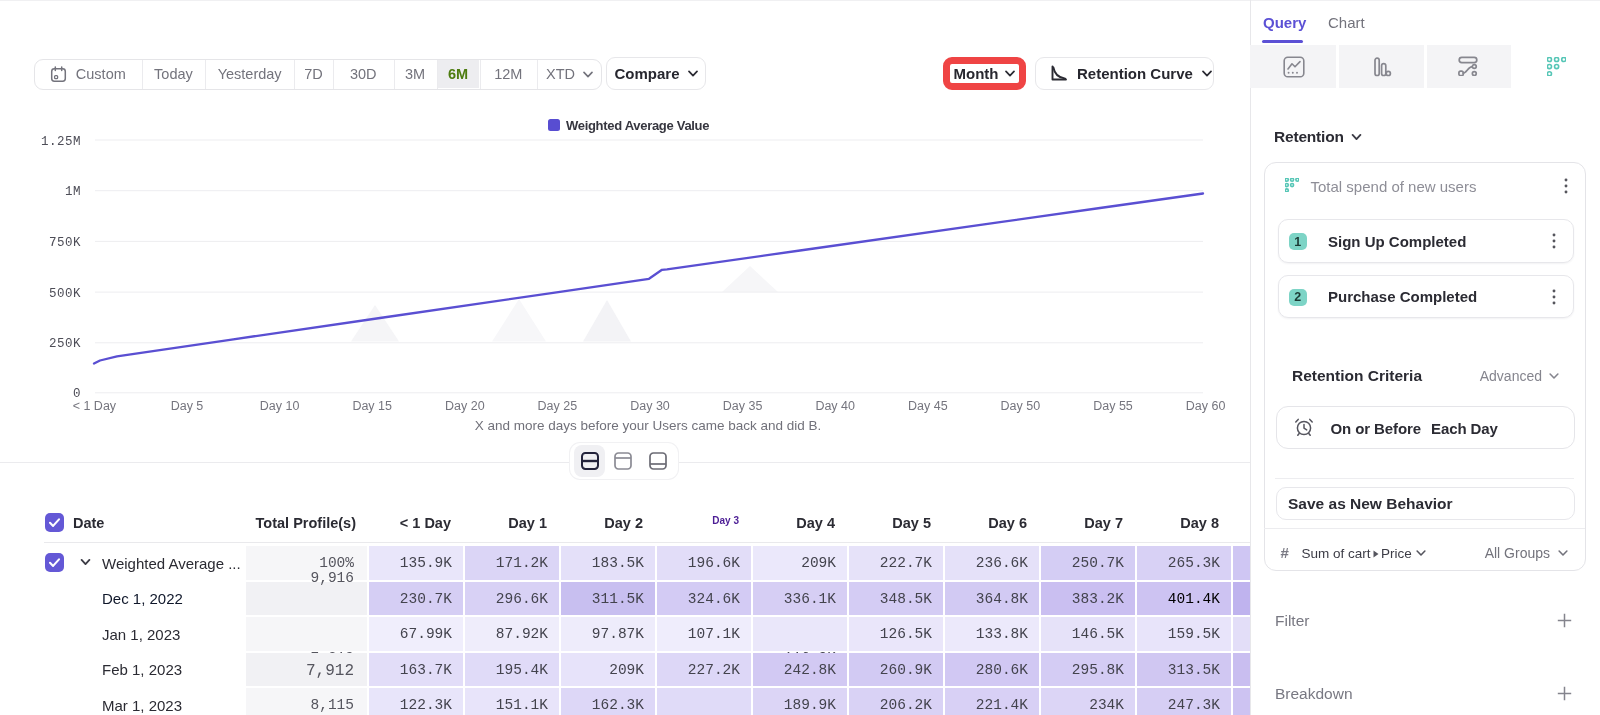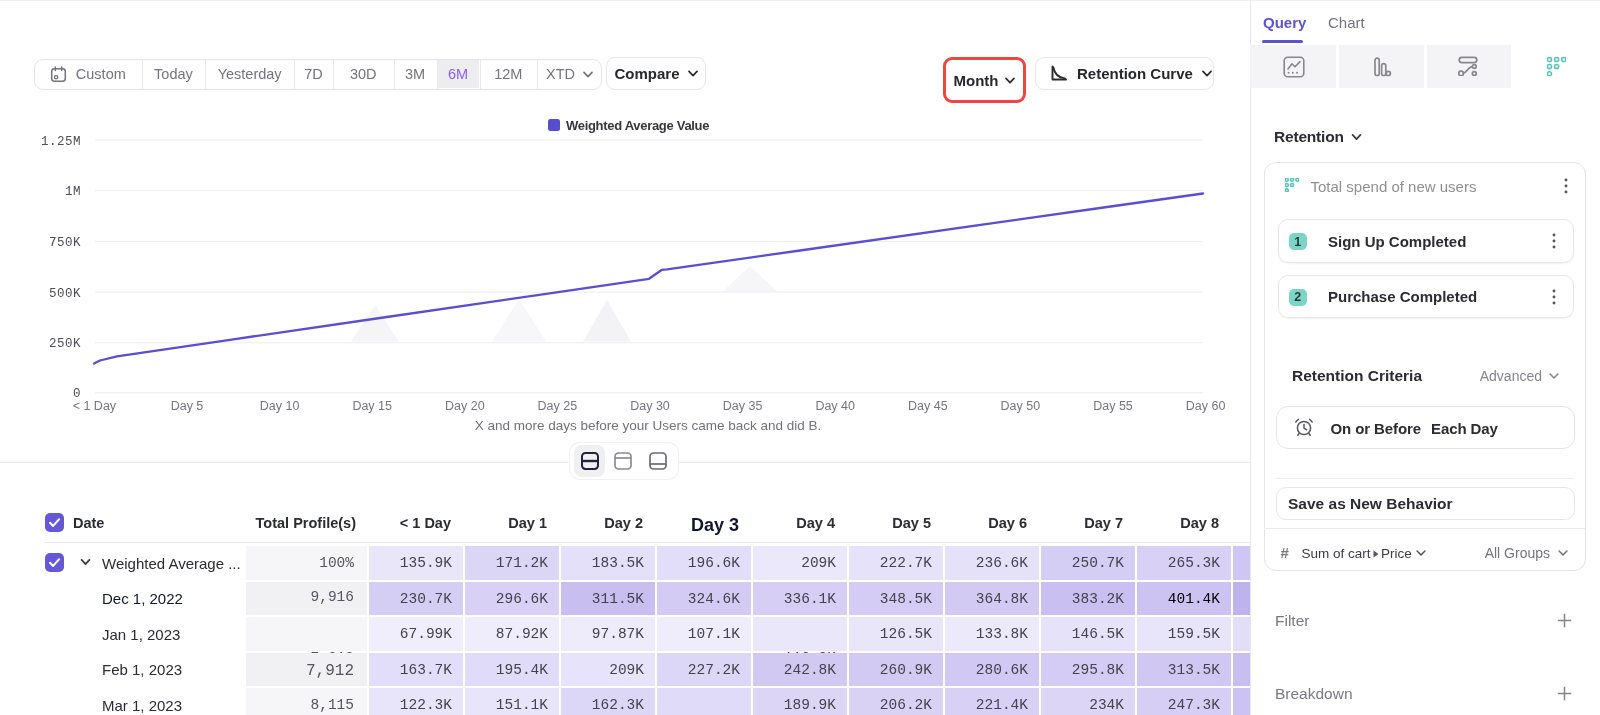--- a/index.html
+++ b/index.html
@@ -22,31 +22,31 @@
 <div class="abs" style="left:141.6px;top:59px;width:63.70000000000002px;height:30px;display:flex;align-items:center;justify-content:center;font-size:14.5px;color:#73737c;">Today</div>
 <div class="abs" style="left:205.3px;top:59.5px;width:1px;height:29.5px;background:#ebebee;"></div>
 <div class="abs" style="left:205.3px;top:59px;width:88.69999999999999px;height:30px;display:flex;align-items:center;justify-content:center;font-size:14.5px;color:#73737c;">Yesterday</div>
 <div class="abs" style="left:294px;top:59.5px;width:1px;height:29.5px;background:#ebebee;"></div>
 <div class="abs" style="left:294px;top:59px;width:39px;height:30px;display:flex;align-items:center;justify-content:center;font-size:14.5px;color:#73737c;">7D</div>
 <div class="abs" style="left:333px;top:59.5px;width:1px;height:29.5px;background:#ebebee;"></div>
 <div class="abs" style="left:333px;top:59px;width:60.5px;height:30px;display:flex;align-items:center;justify-content:center;font-size:14.5px;color:#73737c;">30D</div>
 <div class="abs" style="left:393.5px;top:59.5px;width:1px;height:29.5px;background:#ebebee;"></div>
 <div class="abs" style="left:393.5px;top:59px;width:43.0px;height:30px;display:flex;align-items:center;justify-content:center;font-size:14.5px;color:#73737c;">3M</div>
 <div class="abs" style="left:436.5px;top:59.5px;width:1px;height:29.5px;background:#ebebee;"></div>
-<div class="abs" style="left:437.5px;top:59.5px;width:41.0px;height:28px;background:#ededf0;display:flex;align-items:center;justify-content:center;font-size:14.5px;font-weight:normal;color:#8b5cf6;">6M</div>
+<div class="abs" style="left:437.5px;top:59.5px;width:41.0px;height:28px;background:#ededf0;display:flex;align-items:center;justify-content:center;font-size:14.5px;font-weight:bold;color:#4d7c0f;">6M</div>
 <div class="abs" style="left:479.5px;top:59.5px;width:1px;height:29.5px;background:#ebebee;"></div>
 <div class="abs" style="left:479.5px;top:59px;width:57.700000000000045px;height:30px;display:flex;align-items:center;justify-content:center;font-size:14.5px;color:#73737c;">12M</div>
 <div class="abs" style="left:537.2px;top:59.5px;width:1px;height:29.5px;background:#ebebee;"></div>
 <div class="abs" style="left:537.2px;top:59px;width:64.79999999999995px;height:30px;display:flex;align-items:center;justify-content:center;font-size:14.5px;color:#73737c;">XTD<svg width="10" height="7" viewBox="0 0 10 6.2" style="margin-left:8px">
       <path d="M1 1 L5 5.2 L9 1" fill="none" stroke="#73737c" stroke-width="1.6" stroke-linecap="round" stroke-linejoin="round"></path>
     </svg></div>
 <div class="abs" style="left:606px;top:57px;width:100px;height:33px;border:1px solid #e7e7ea;border-radius:9px;display:flex;align-items:center;justify-content:center;font-size:15px;font-weight:bold;color:#27272f;">Compare<svg width="10" height="7" viewBox="0 0 10 6.2" style="margin-left:8px">
       <path d="M1 1 L5 5.2 L9 1" fill="none" stroke="#2b2b33" stroke-width="1.7" stroke-linecap="round" stroke-linejoin="round"></path>
     </svg></div>
-<div class="abs" style="left:943px;top:57px;width:83px;height:46px;border:3px solid #ef4444;border-radius:9px;display:flex;align-items:center;justify-content:center;font-size:15px;font-weight:bold;color:#27272f;">Month<svg width="10" height="7" viewBox="0 0 10 6.2" style="margin-left:7px">
+<div class="abs" style="left:943px;top:57px;width:83px;height:33px;border:7px solid #ef4444;border-radius:9px;display:flex;align-items:center;justify-content:center;font-size:15px;font-weight:bold;color:#27272f;">Month<svg width="10" height="7" viewBox="0 0 10 6.2" style="margin-left:7px">
       <path d="M1 1 L5 5.2 L9 1" fill="none" stroke="#2b2b33" stroke-width="1.7" stroke-linecap="round" stroke-linejoin="round"></path>
     </svg></div>
 <div class="abs" style="left:1035px;top:57px;width:179px;height:33px;border:1px solid #e7e7ea;border-radius:9px;display:flex;align-items:center;padding-left:14px;font-size:15px;font-weight:bold;color:#27272f;">
 <svg width="17" height="17" viewBox="0 0 17 17" style="margin-right:10px">
       <path d="M2.5 1.5 V14.5 H16" fill="none" stroke="#2b2b33" stroke-width="1.9" stroke-linecap="round" stroke-linejoin="round"></path>
       <path d="M3.4 2.5 C4.6 9.3 8 12.7 15.2 13.6" fill="none" stroke="#2b2b33" stroke-width="1.9" stroke-linecap="round"></path>
     </svg>Retention Curve<svg width="10" height="7" viewBox="0 0 10 6.2" style="margin-left:9px">
       <path d="M1 1 L5 5.2 L9 1" fill="none" stroke="#2b2b33" stroke-width="1.7" stroke-linecap="round" stroke-linejoin="round"></path>
     </svg></div>
 <svg class="abs" style="left:0;top:100px" width="1250" height="340" viewBox="0 100 1250 340">
@@ -101,21 +101,21 @@
   </svg>
 <div style="position:absolute;left:45.3px;top:513px;width:19px;height:19px;background:#6458d6;border-radius:5px;">
 <svg width="19" height="19" viewBox="0 0 19 19">
       <path d="M5 9.8 L8.1 12.9 L14 6.4" fill="none" stroke="#fff" stroke-width="2.1" stroke-linecap="round" stroke-linejoin="round"></path>
     </svg></div>
 <div class="abs" style="left:73px;top:515px;font-size:14.5px;font-weight:bold;color:#2b2b33;">Date</div>
 <div class="abs" style="left:356px;top:515px;font-size:14.5px;font-weight:bold;color:#2b2b33;transform:translateX(-100%);">Total Profile(s)</div>
 <div class="abs" style="left:451px;top:515px;font-size:14.5px;font-weight:bold;color:#2b2b33;transform:translateX(-100%);">&lt; 1 Day</div>
 <div class="abs" style="left:547px;top:515px;font-size:14.5px;font-weight:bold;color:#2b2b33;transform:translateX(-100%);">Day 1</div>
 <div class="abs" style="left:643px;top:515px;font-size:14.5px;font-weight:bold;color:#2b2b33;transform:translateX(-100%);">Day 2</div>
-<div class="abs" style="left:739px;top:515px;font-size:18px;font-weight:bold;color:#0f172a;transform:translateX(-100%);">Day 3</div>
+<div class="abs" style="left:739px;top:515px;font-size:10px;font-weight:bold;color:#4c1d95;transform:translateX(-100%);">Day 3</div>
 <div class="abs" style="left:835px;top:515px;font-size:14.5px;font-weight:bold;color:#2b2b33;transform:translateX(-100%);">Day 4</div>
 <div class="abs" style="left:931px;top:515px;font-size:14.5px;font-weight:bold;color:#2b2b33;transform:translateX(-100%);">Day 5</div>
 <div class="abs" style="left:1027px;top:515px;font-size:14.5px;font-weight:bold;color:#2b2b33;transform:translateX(-100%);">Day 6</div>
 <div class="abs" style="left:1123px;top:515px;font-size:14.5px;font-weight:bold;color:#2b2b33;transform:translateX(-100%);">Day 7</div>
 <div class="abs" style="left:1219px;top:515px;font-size:14.5px;font-weight:bold;color:#2b2b33;transform:translateX(-100%);">Day 8</div>
 <div class="abs" style="left:44px;top:541.5px;width:1206px;height:1px;background:#e9e9ec;"></div>
 <div class="abs" style="left:246px;top:546.0px;width:121px;height:33.5px;background:#f6f6f8;"></div>
 <div style="position:absolute;left:45.3px;top:553.25px;width:19px;height:19px;background:#6458d6;border-radius:5px;">
 <svg width="19" height="19" viewBox="0 0 19 19">
       <path d="M5 9.8 L8.1 12.9 L14 6.4" fill="none" stroke="#fff" stroke-width="2.1" stroke-linecap="round" stroke-linejoin="round"></path>
@@ -139,21 +139,21 @@
 <div class="abs mono" style="left:932px;top:555.25px;font-size:14.5px;color:#43434d;transform:translateX(-100%);">222.7K</div>
 <div class="abs" style="left:945px;top:546.0px;width:94px;height:33.5px;background:#e5e1f9;"></div>
 <div class="abs mono" style="left:1028px;top:555.25px;font-size:14.5px;color:#43434d;transform:translateX(-100%);">236.6K</div>
 <div class="abs" style="left:1041px;top:546.0px;width:94px;height:33.5px;background:#d4cdf4;"></div>
 <div class="abs mono" style="left:1124px;top:555.25px;font-size:14.5px;color:#43434d;transform:translateX(-100%);">250.7K</div>
 <div class="abs" style="left:1137px;top:546.0px;width:94px;height:33.5px;background:#d8d1f5;"></div>
 <div class="abs mono" style="left:1220px;top:555.25px;font-size:14.5px;color:#43434d;transform:translateX(-100%);">265.3K</div>
 <div class="abs" style="left:1233px;top:546.0px;width:17px;height:33.5px;background:#cfc6f3;"></div>
 <div class="abs" style="left:246px;top:581.5px;width:121px;height:33.5px;background:#f1f1f4;"></div>
 <div class="abs" style="left:102px;top:590.25px;font-size:15px;color:#0f172a;">Dec 1, 2022</div>
-<div class="abs mono" style="left:354px;top:589px;font-size:14.5px;color:#55555e;transform:translateX(-100%);">9,916</div>
+<div class="abs mono" style="left:354px;top:570px;font-size:14.5px;color:#55555e;transform:translateX(-100%);">9,916</div>
 <div class="abs" style="left:369px;top:581.5px;width:94px;height:33.5px;background:#d5cef4;"></div>
 <div class="abs mono" style="left:452px;top:590.75px;font-size:14.5px;color:#43434d;transform:translateX(-100%);">230.7K</div>
 <div class="abs" style="left:465px;top:581.5px;width:94px;height:33.5px;background:#d8d1f5;"></div>
 <div class="abs mono" style="left:548px;top:590.75px;font-size:14.5px;color:#43434d;transform:translateX(-100%);">296.6K</div>
 <div class="abs" style="left:561px;top:581.5px;width:94px;height:33.5px;background:#c8bff0;"></div>
 <div class="abs mono" style="left:644px;top:590.75px;font-size:14.5px;color:#43434d;transform:translateX(-100%);">311.5K</div>
 <div class="abs" style="left:657px;top:581.5px;width:94px;height:33.5px;background:#d3cbf4;"></div>
 <div class="abs mono" style="left:740px;top:590.75px;font-size:14.5px;color:#43434d;transform:translateX(-100%);">324.6K</div>
 <div class="abs" style="left:753px;top:581.5px;width:94px;height:33.5px;background:#d6cef4;"></div>
 <div class="abs mono" style="left:836px;top:590.75px;font-size:14.5px;color:#43434d;transform:translateX(-100%);">336.1K</div>

